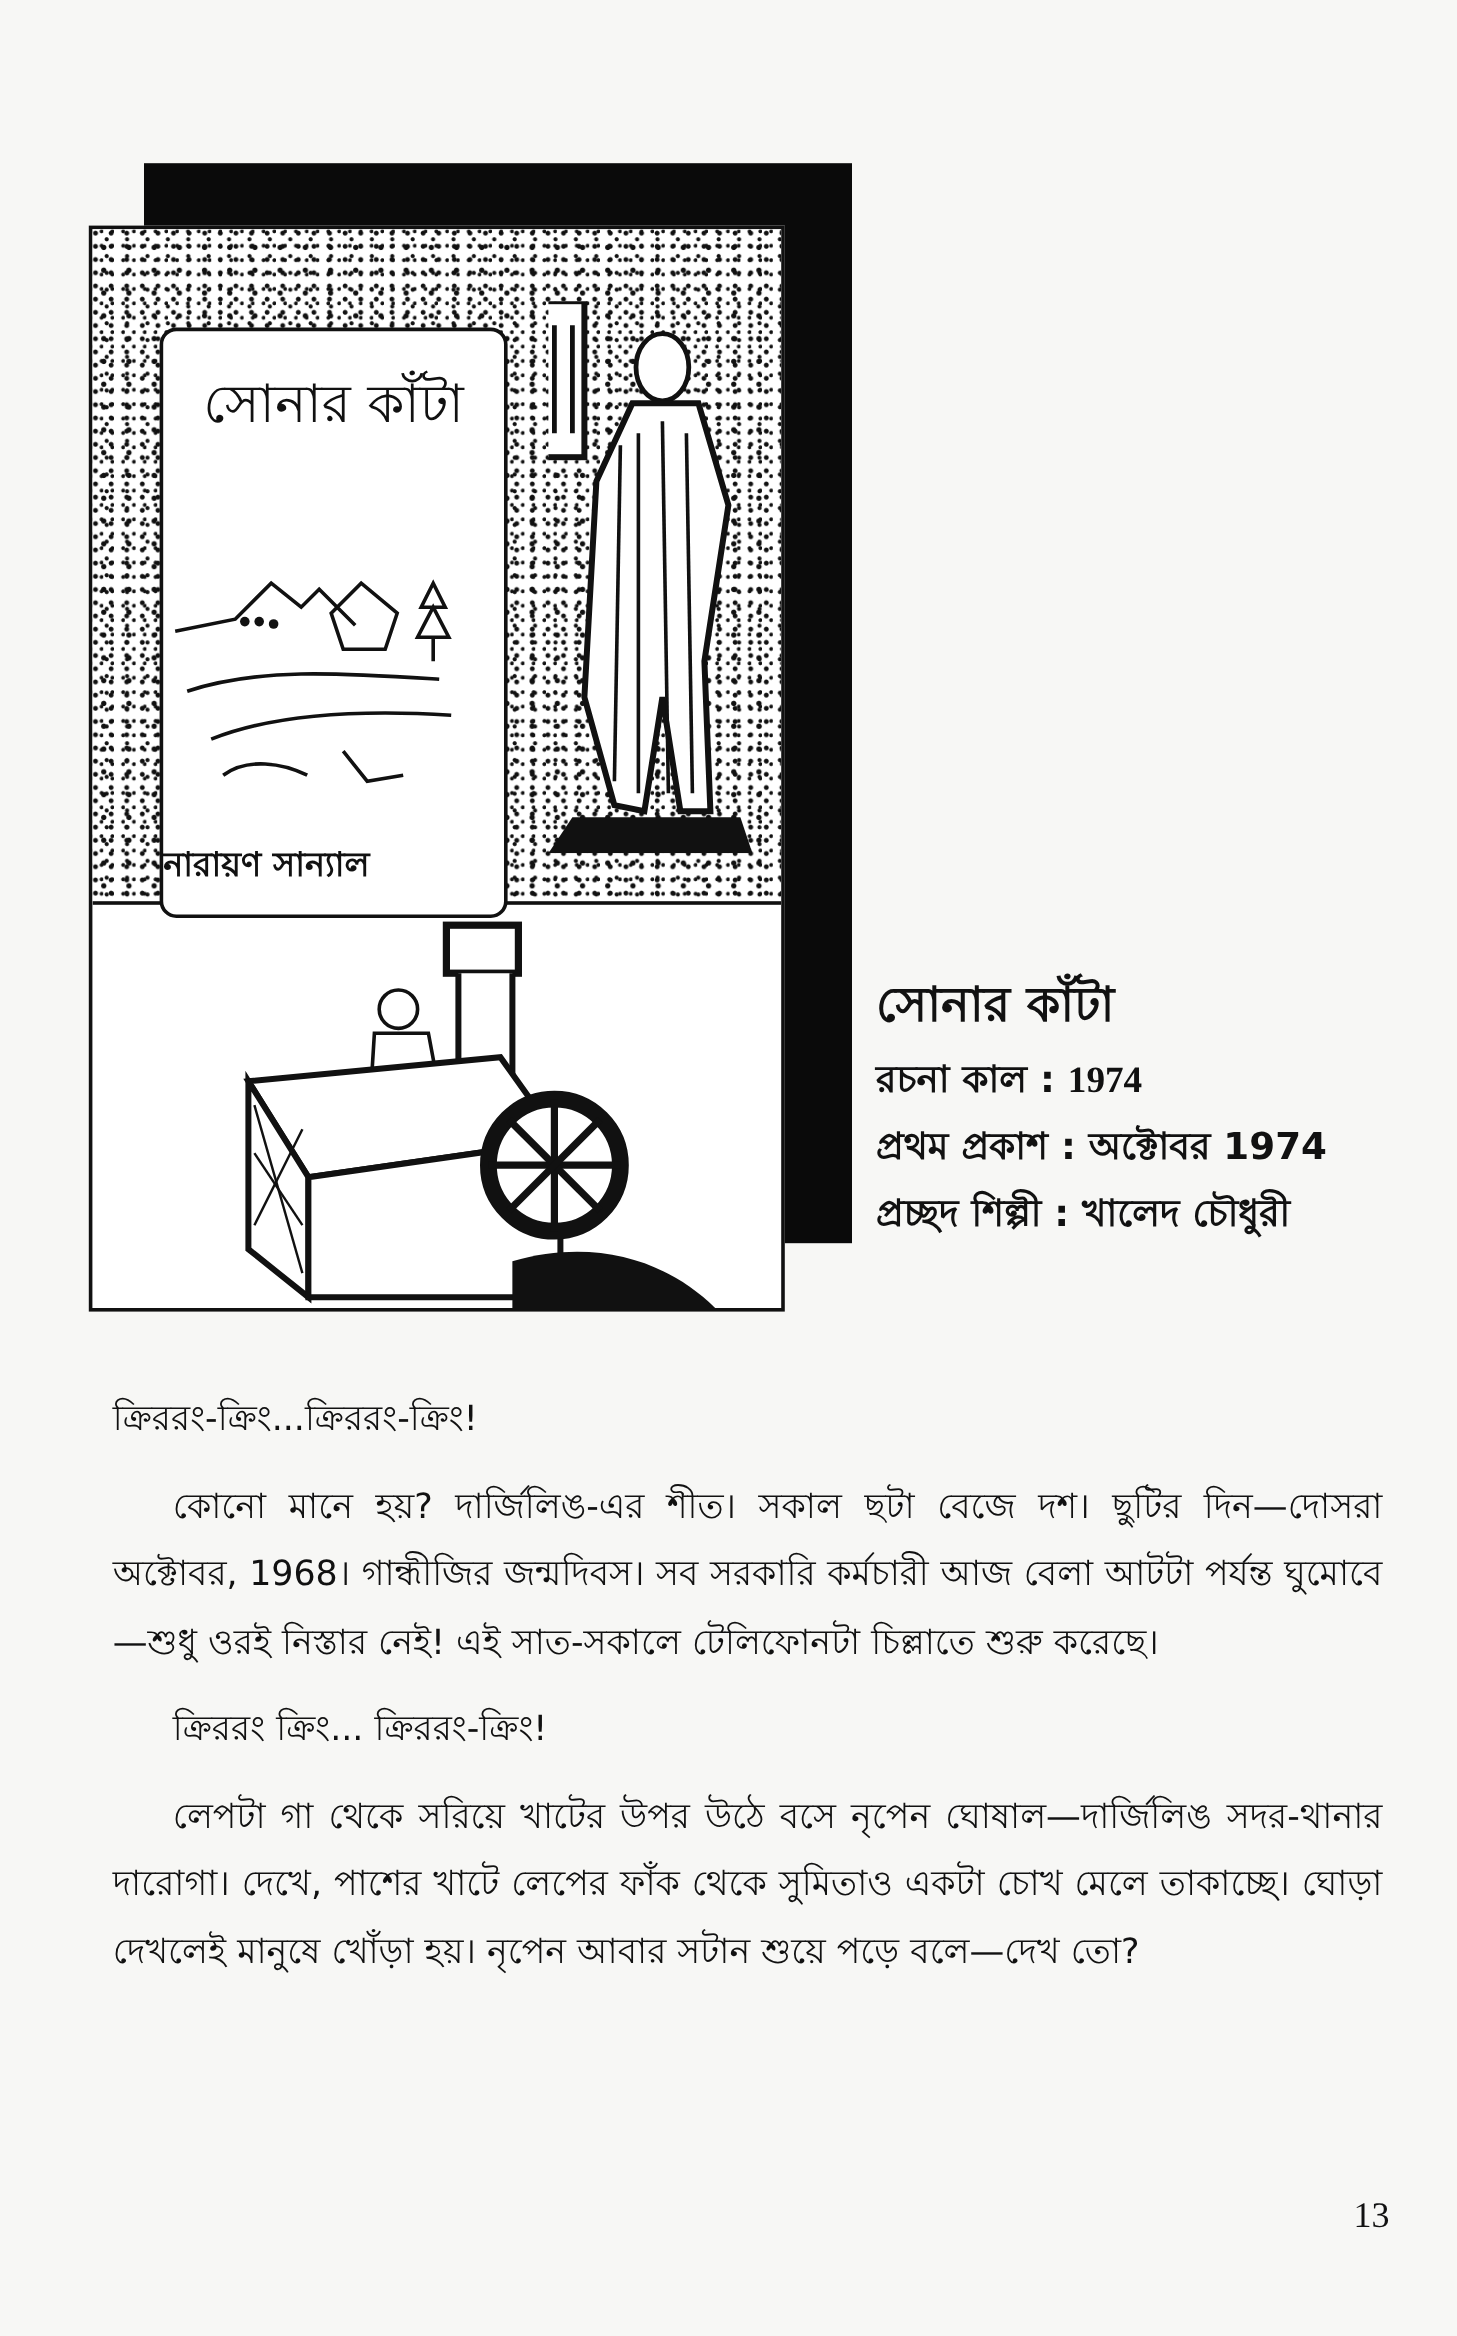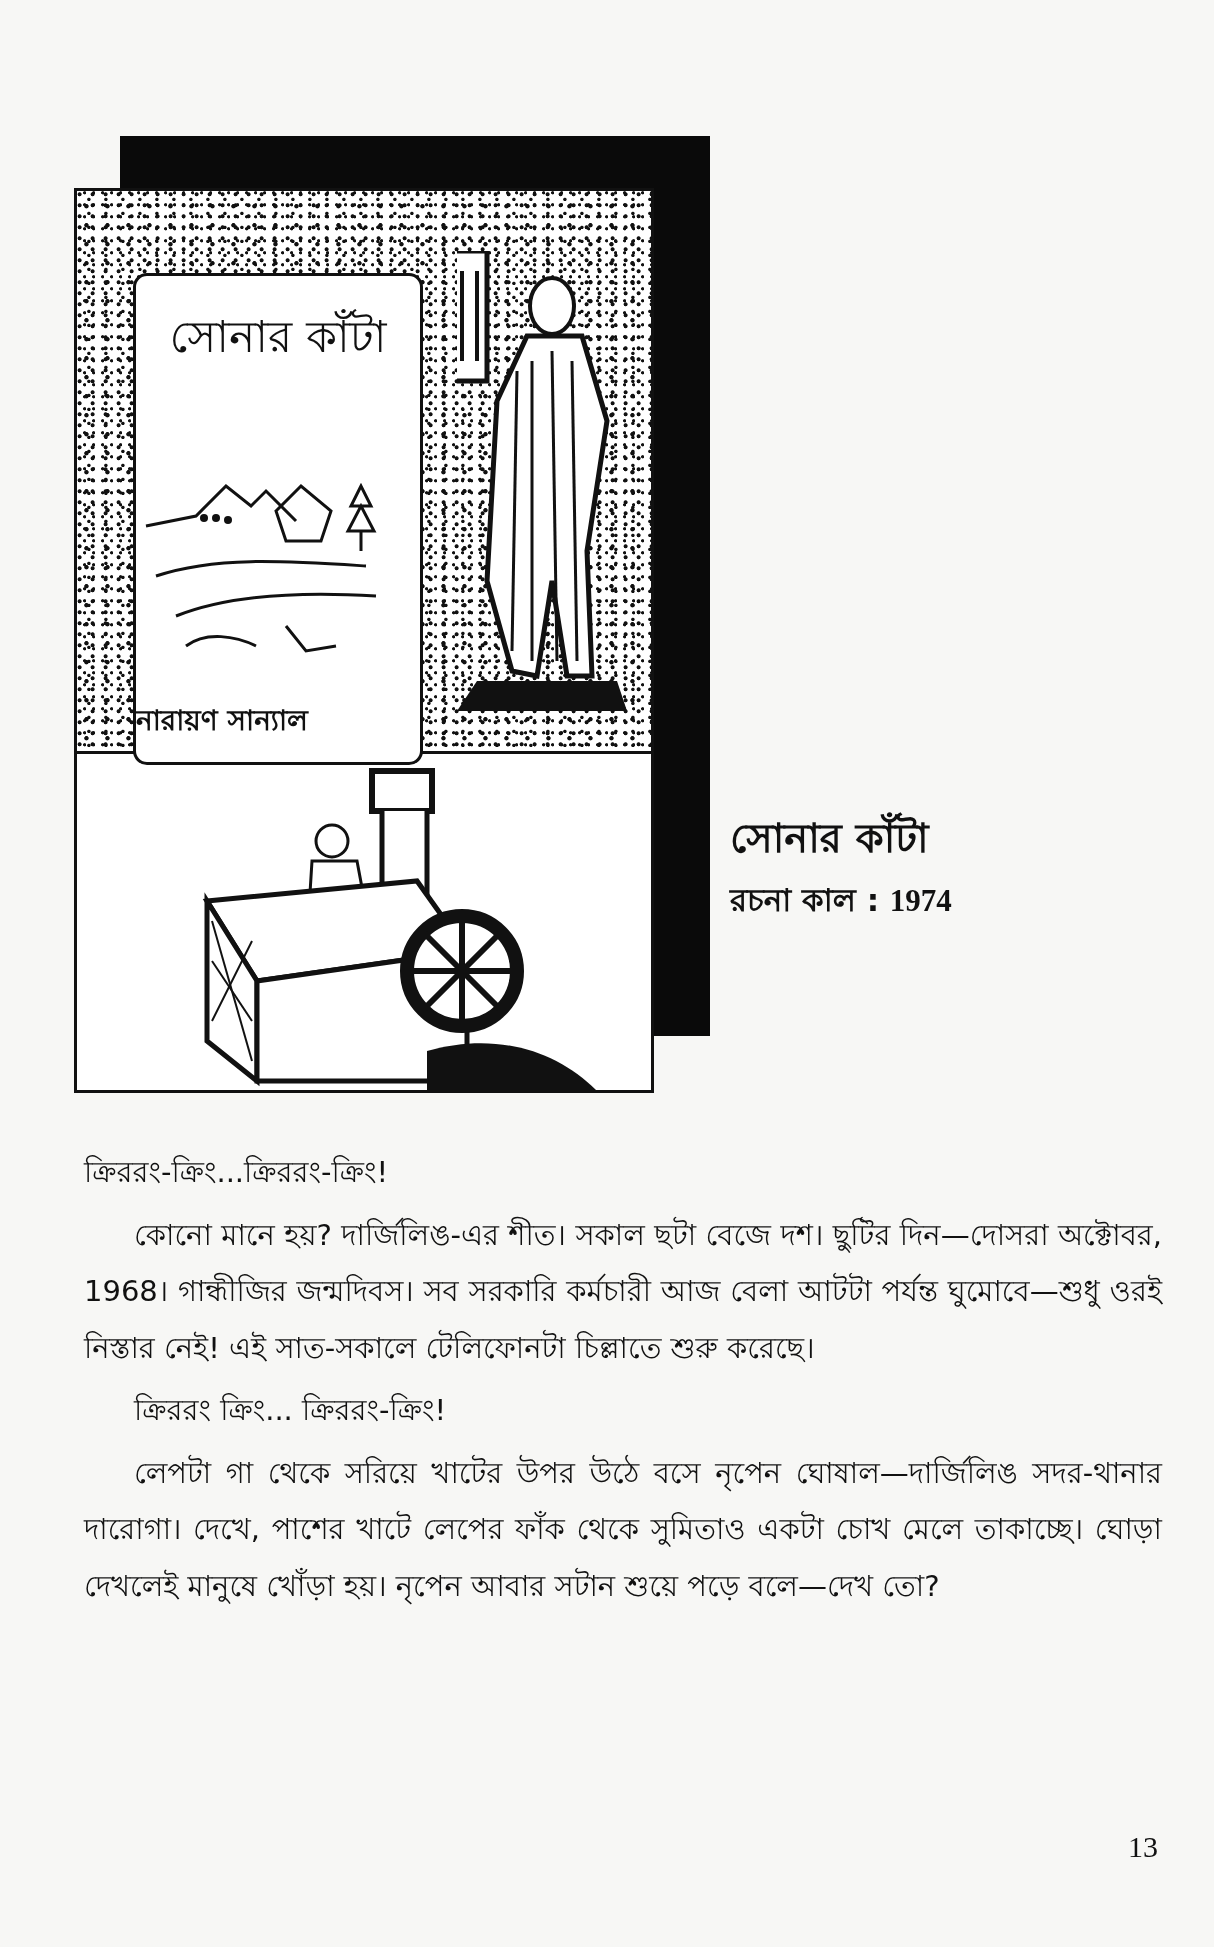--- a/index.html
+++ b/index.html
@@ -31,21 +31,21 @@
   .illus-desk { position: absolute; left: 120px; top: 570px; width: 420px; height: 330px; }
 
   
   .meta { position: absolute; left: 730px; top: 810px; width: 470px; }
   .meta-title { font-size: 40px; font-weight: bold; margin: 0 0 6px 0; line-height: 56px; }
   .meta-line { font-size: 31px; font-weight: bold; line-height: 56px; white-space: nowrap; }
   .meta-line .num { font-family: "Liberation Serif", serif; margin-top: 40px; }
 
   
   .body-text { position: absolute; left: 78px; top: 1138px; width: 1090px; font-size: 29px; line-height: 56.5px; }
-  .body-text p { margin: 6px; text-align: justify; text-align-last: left; }
+  .body-text p { margin: 16px; text-align: justify; text-align-last: left; }
   .body-text p.indent { text-indent: 50px; }
   .page-number { position: absolute; left: 1128px; top: 1830px; font-family: "Liberation Serif", serif; font-size: 30px; }
 </style>
 </head>
 <body>
 
 <div class="page">
 
   <div class="cover-shadow"></div>
 
@@ -113,20 +113,26 @@
         </g>
       <path d="M230 290 C300 270 360 290 400 330 L230 330 Z" fill="#111"></path>
     </svg>
   </div>
 
   <div class="meta">
     <div class="meta-title">সোনার কাঁটা</div>
     <div class="meta-line">
       <span>রচনা কাল</span><span> : </span><span class="num">1974</span>
     </div>
+    <div class="meta-line">
+      <span>প্রথম প্রকাশ</span><span> : </span><span>অক্টোবর 1974</span>
+    </div>
+    <div class="meta-line">
+      <span>প্রচ্ছদ শিল্পী</span><span> : </span><span>খালেদ চৌধুরী</span>
+    </div>
   </div>
 
   <div class="body-text">
     <p>ক্রিররং-ক্রিং...ক্রিররং-ক্রিং!</p>
     <p class="indent">কোনো মানে হয়? দার্জিলিঙ-এর শীত। সকাল ছটা বেজে দশ। ছুটির দিন—দোসরা অক্টোবর, 1968। গান্ধীজির জন্মদিবস। সব সরকারি কর্মচারী আজ বেলা আটটা পর্যন্ত ঘুমোবে—শুধু ওরই নিস্তার নেই! এই সাত-সকালে টেলিফোনটা চিল্লাতে শুরু করেছে।</p>
     <p class="indent">ক্রিররং ক্রিং... ক্রিররং-ক্রিং!</p>
     <p class="indent">লেপটা গা থেকে সরিয়ে খাটের উপর উঠে বসে নৃপেন ঘোষাল—দার্জিলিঙ সদর-থানার দারোগা। দেখে, পাশের খাটে লেপের ফাঁক থেকে সুমিতাও একটা চোখ মেলে তাকাচ্ছে। ঘোড়া দেখলেই মানুষে খোঁড়া হয়। নৃপেন আবার সটান শুয়ে পড়ে বলে—দেখ তো?</p>
   </div>
 
   <div class="page-number">13</div>

